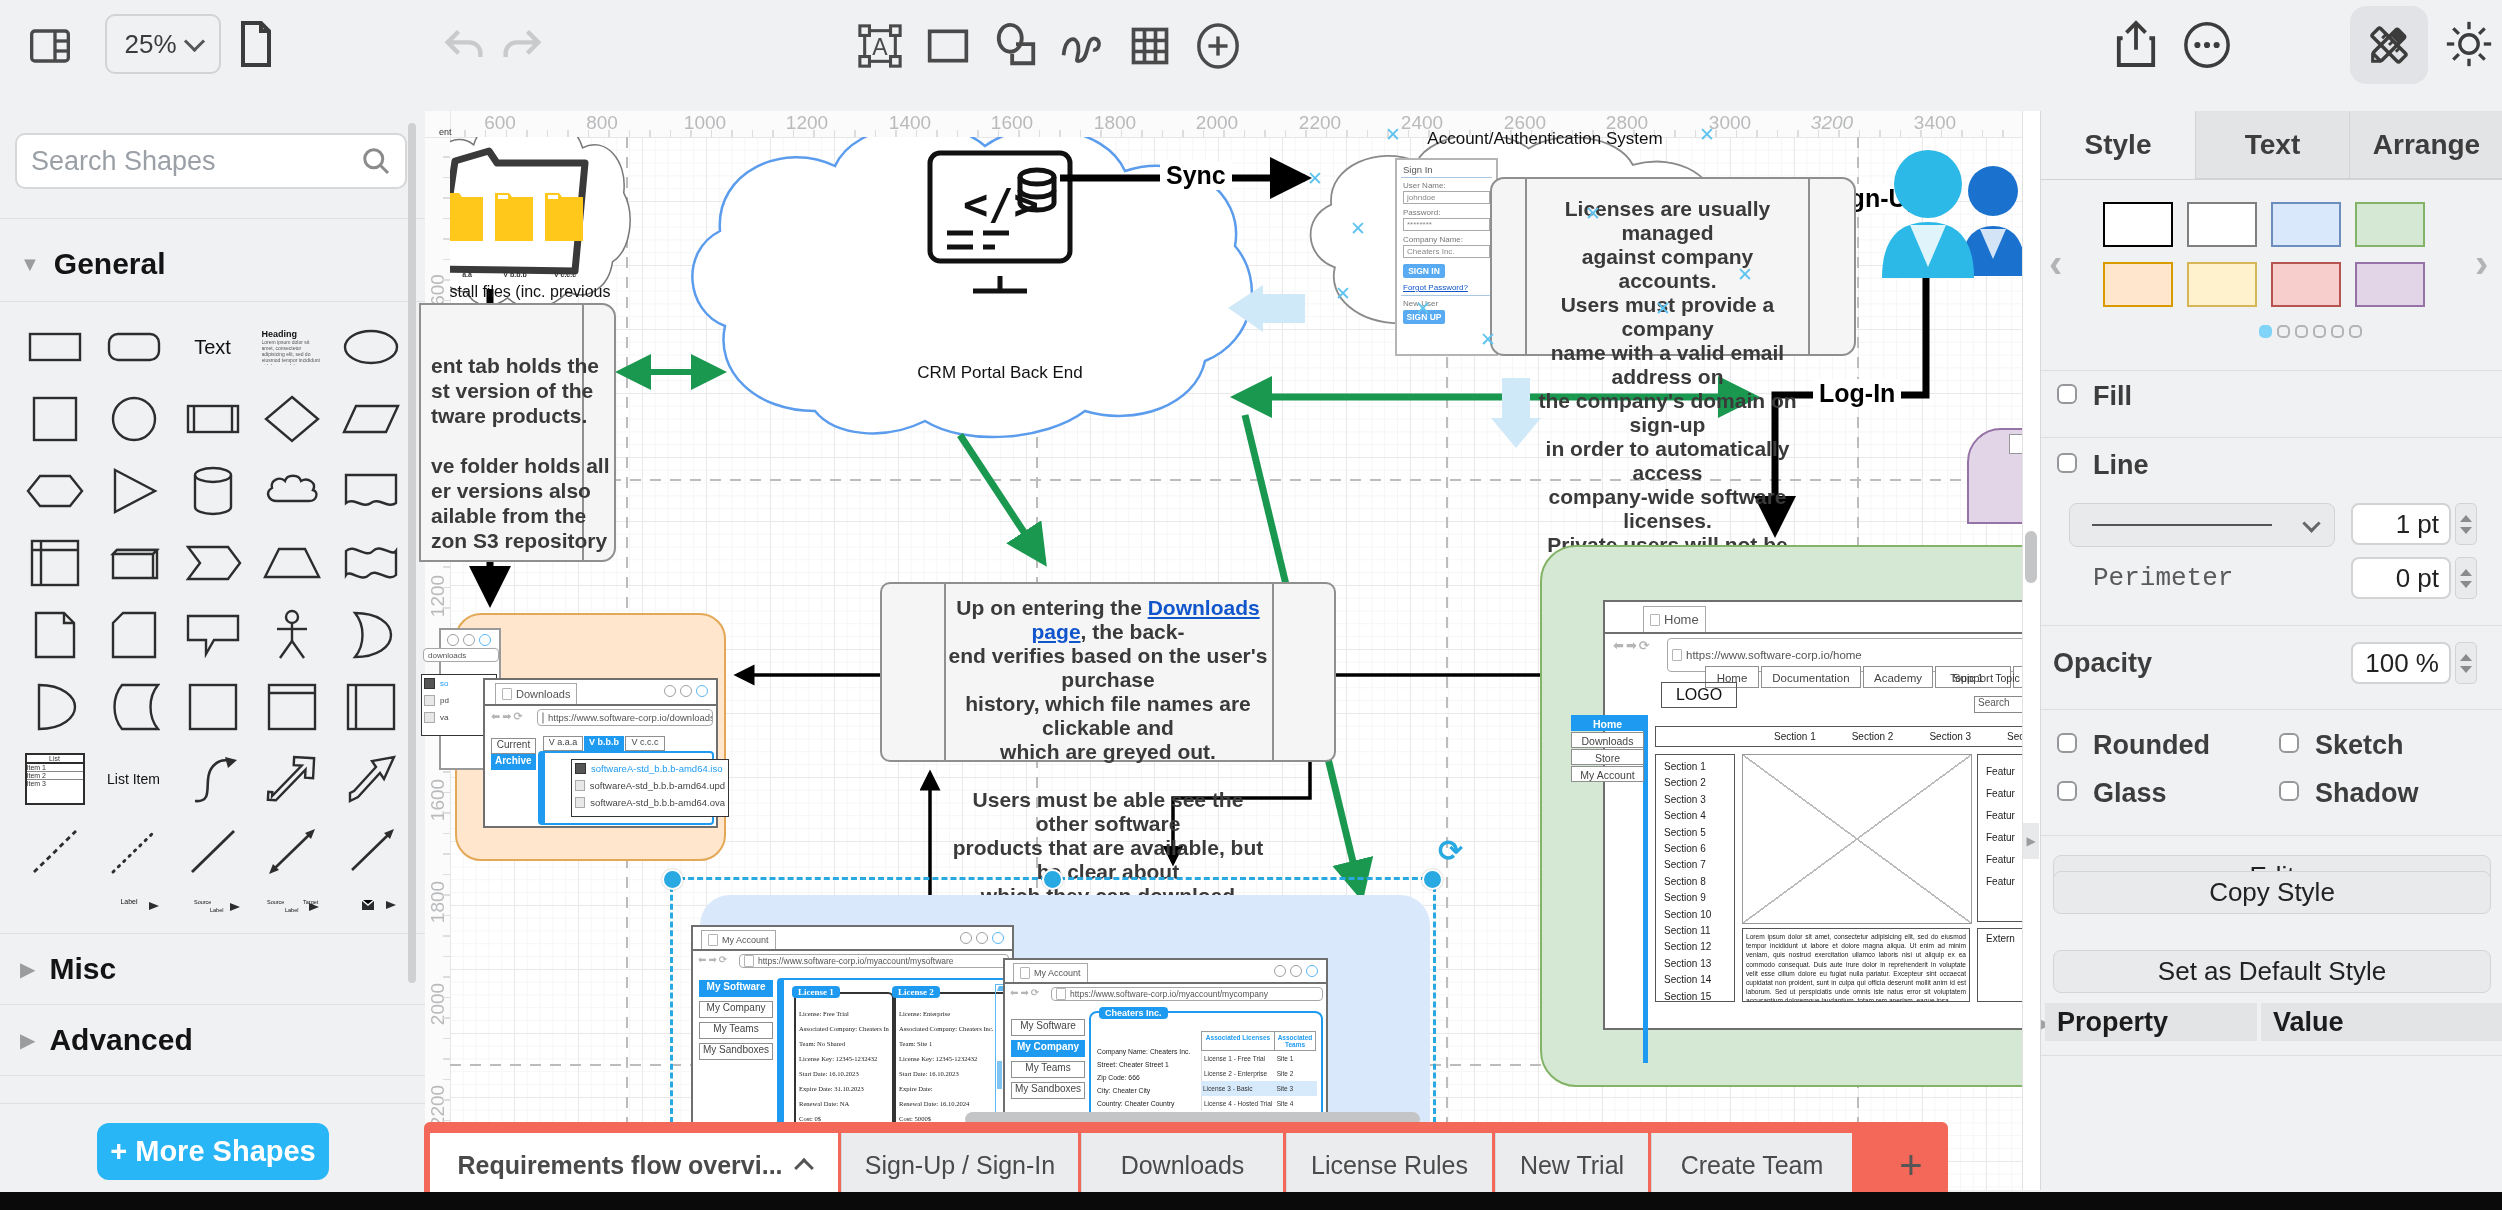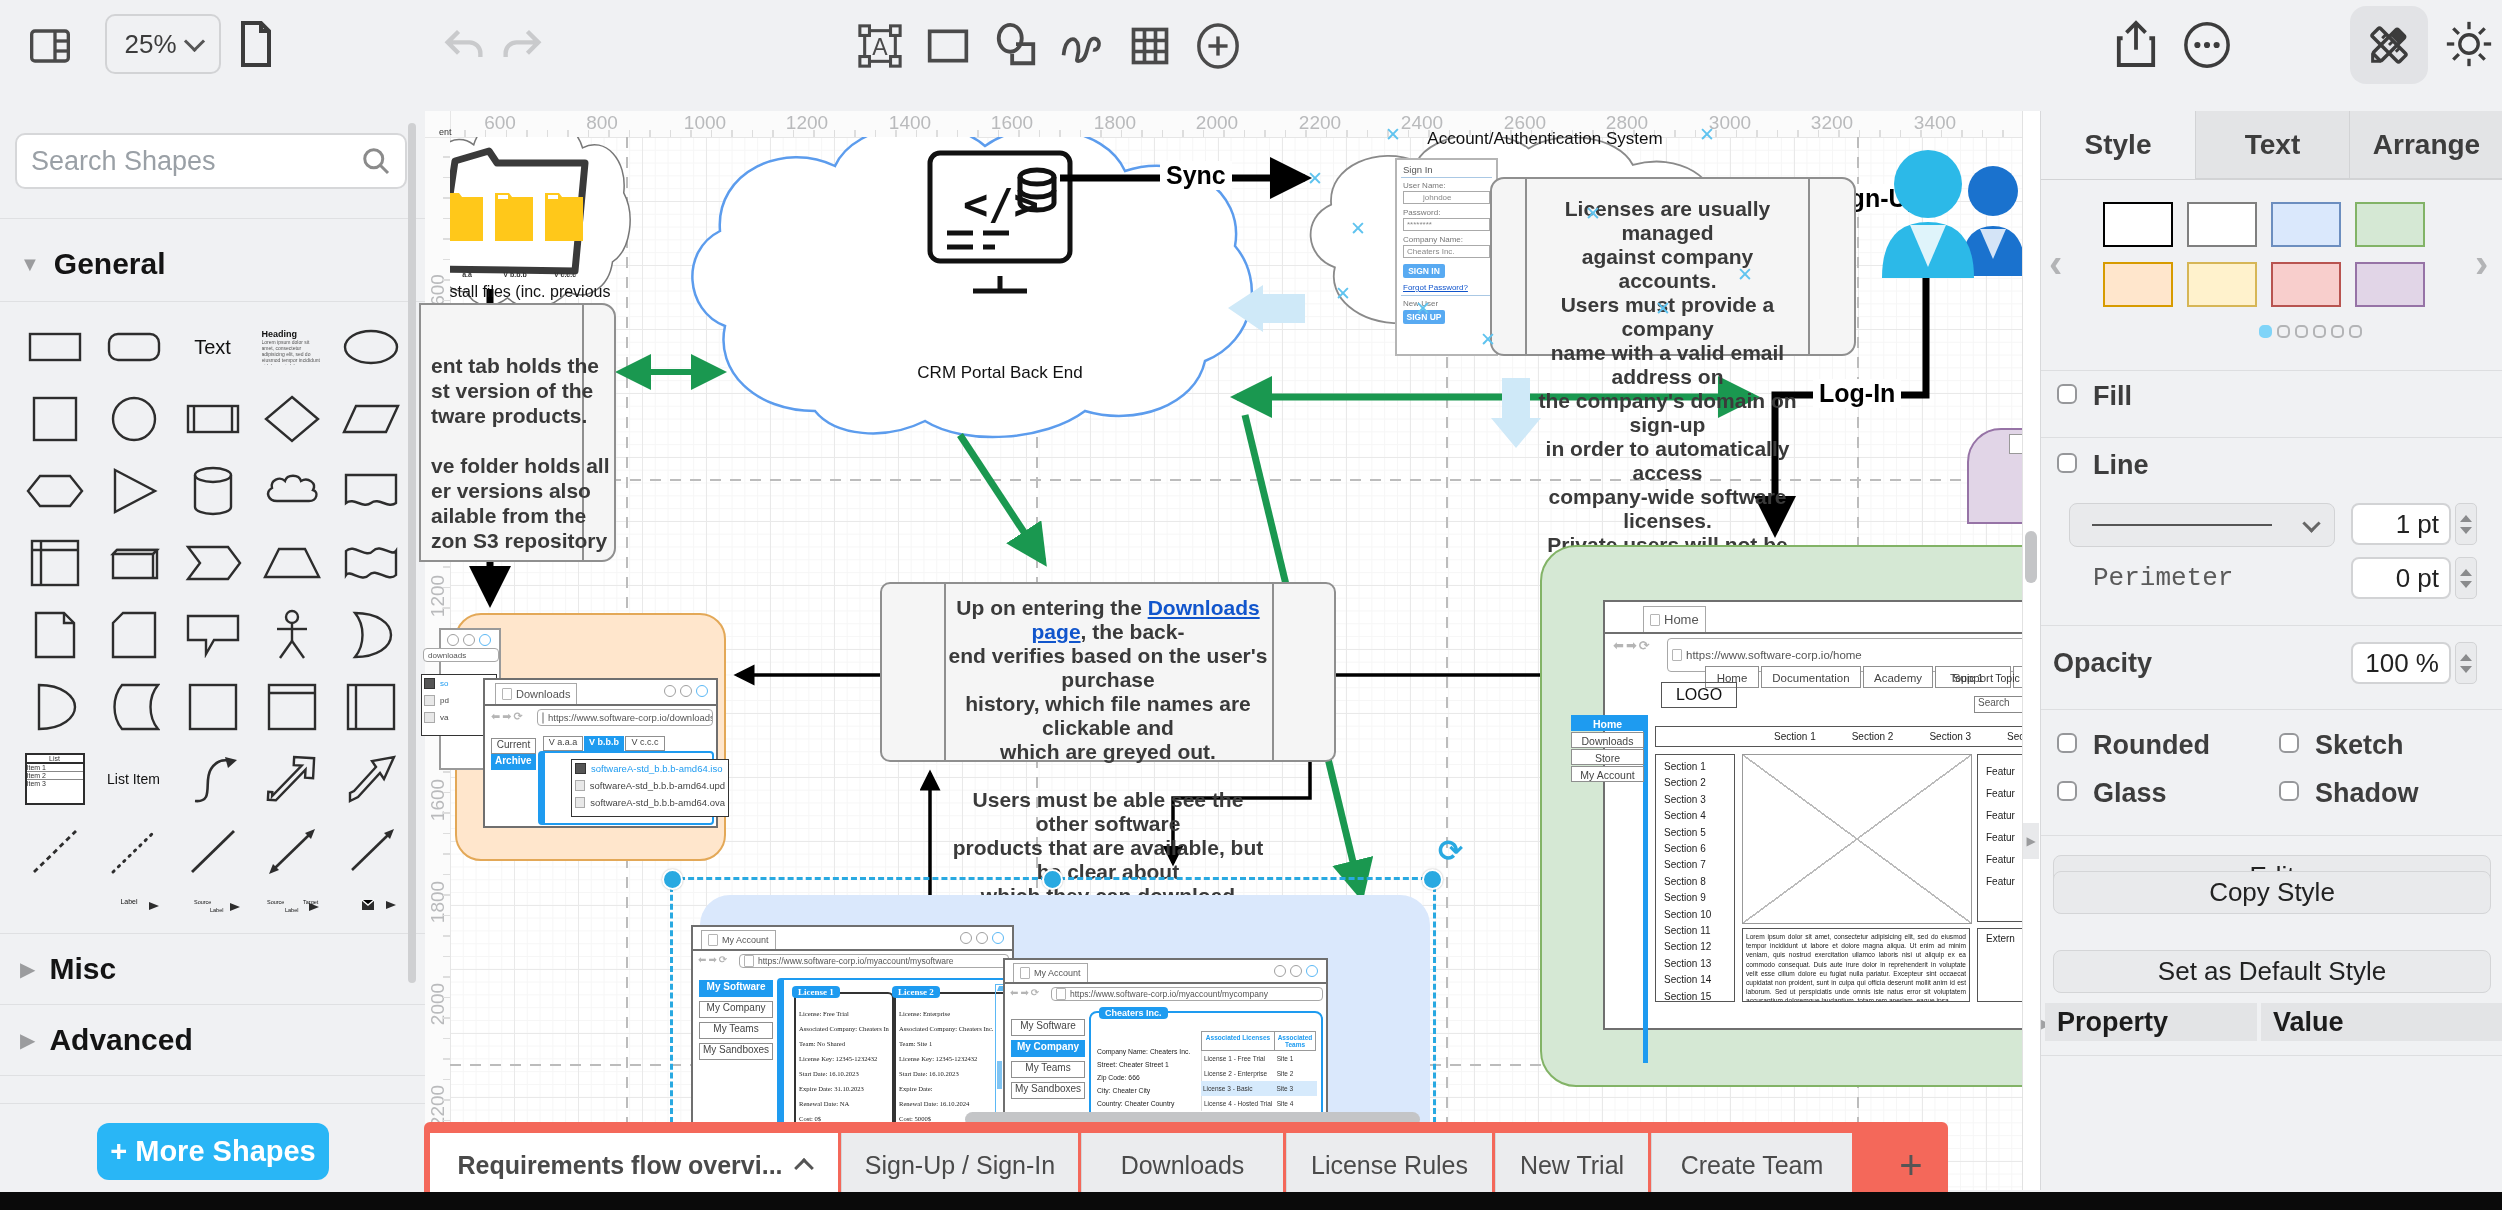--- a/index.html
+++ b/index.html
@@ -516,21 +516,21 @@
         <span class="rtn" style="left:352px;">1200</span>
         <span class="rtn" style="left:455px;">1400</span>
         <span class="rtn" style="left:557px;">1600</span>
         <span class="rtn" style="left:660px;">1800</span>
         <span class="rtn" style="left:762px;">2000</span>
         <span class="rtn" style="left:865px;">2200</span>
         <span class="rtn" style="left:967px;">2400</span>
         <span class="rtn" style="left:1070px;">2600</span>
         <span class="rtn" style="left:1172px;">2800</span>
         <span class="rtn" style="left:1275px;">3000</span>
-        <span class="rtn" style="left:1377px;">3200</span>
+        <span class="rtn" style="left:1377px;font-style:italic;">3200</span>
         <span class="rtn" style="left:1480px;">3400</span>
         <span class="rtn" style="left:1588px;">3600</span>
     </div>
     <div class="a" id="rulerleft">
       <span class="rln" style="top:142px;">600</span>
         <span class="rln" style="top:244px;">800</span>
         <span class="rln" style="top:346px;">1000</span>
         <span class="rln" style="top:448px;">1200</span>
         <span class="rln" style="top:550px;">1400</span>
         <span class="rln" style="top:652px;">1600</span>
@@ -650,21 +650,21 @@
         <path d="M100,88 l13,30 l13,-30 z" fill="#d4e4f7"></path>
       <circle cx="48" cy="43" r="34" fill="#2cb9e8"></circle>
         <path d="M2,137 q0,-56 46,-56 q46,0 46,56 z" fill="#2cb9e8"></path>
         <path d="M30,84 l18,42 l18,-42 z" fill="#dff4fb"></path>
     </svg>
 
     <div class="a bw" style="left:970px;top:47px;width:103px;height:198px;border-color:#b5b5b5;">
       <div style="font-size:9.5px;color:#555;padding:4px 6px 2px;">Sign In</div>
       <div style="height:1px;background:#aac8e4;margin:0 4px;"></div>
       <div style="font-size:8px;color:#777;padding:3px 6px 1px;">User Name:</div>
-      <div style="border:1px solid #aaa;margin:0 6px;font-size:8px;color:#888;padding:1px 19px;">johndoe</div>
+      <div style="border:1px solid #aaa;margin:0 6px;font-size:8px;color:#888;padding:1px 3px;">johndoe</div>
       <div style="font-size:8px;color:#777;padding:4px 6px 1px;">Password:</div>
       <div style="border:1px solid #aaa;margin:0 6px;font-size:8px;color:#888;padding:1px 3px;">********</div>
       <div style="font-size:8px;color:#777;padding:4px 6px 1px;">Company Name:</div>
       <div style="border:1px solid #aaa;margin:0 6px;font-size:8px;color:#888;padding:1px 3px;">Cheaters Inc.</div>
       <div style="background:#58aaf2;color:#fff;font-weight:bold;font-size:8.5px;margin:6px 0 0 6px;width:42px;text-align:center;padding:2px 0;border-radius:2px;">SIGN IN</div>
       <div style="color:#1155cc;text-decoration:underline;font-size:8px;padding:5px 6px 3px;">Forgot Password?</div>
       <div style="height:1px;background:#aac8e4;margin:0 4px;"></div>
       <div style="font-size:8px;color:#777;padding:3px 6px 2px;">New User</div>
       <div style="background:#58aaf2;color:#fff;font-weight:bold;font-size:8.5px;margin:0 0 0 6px;width:42px;text-align:center;padding:2px 0;border-radius:2px;">SIGN UP</div>
     </div>

